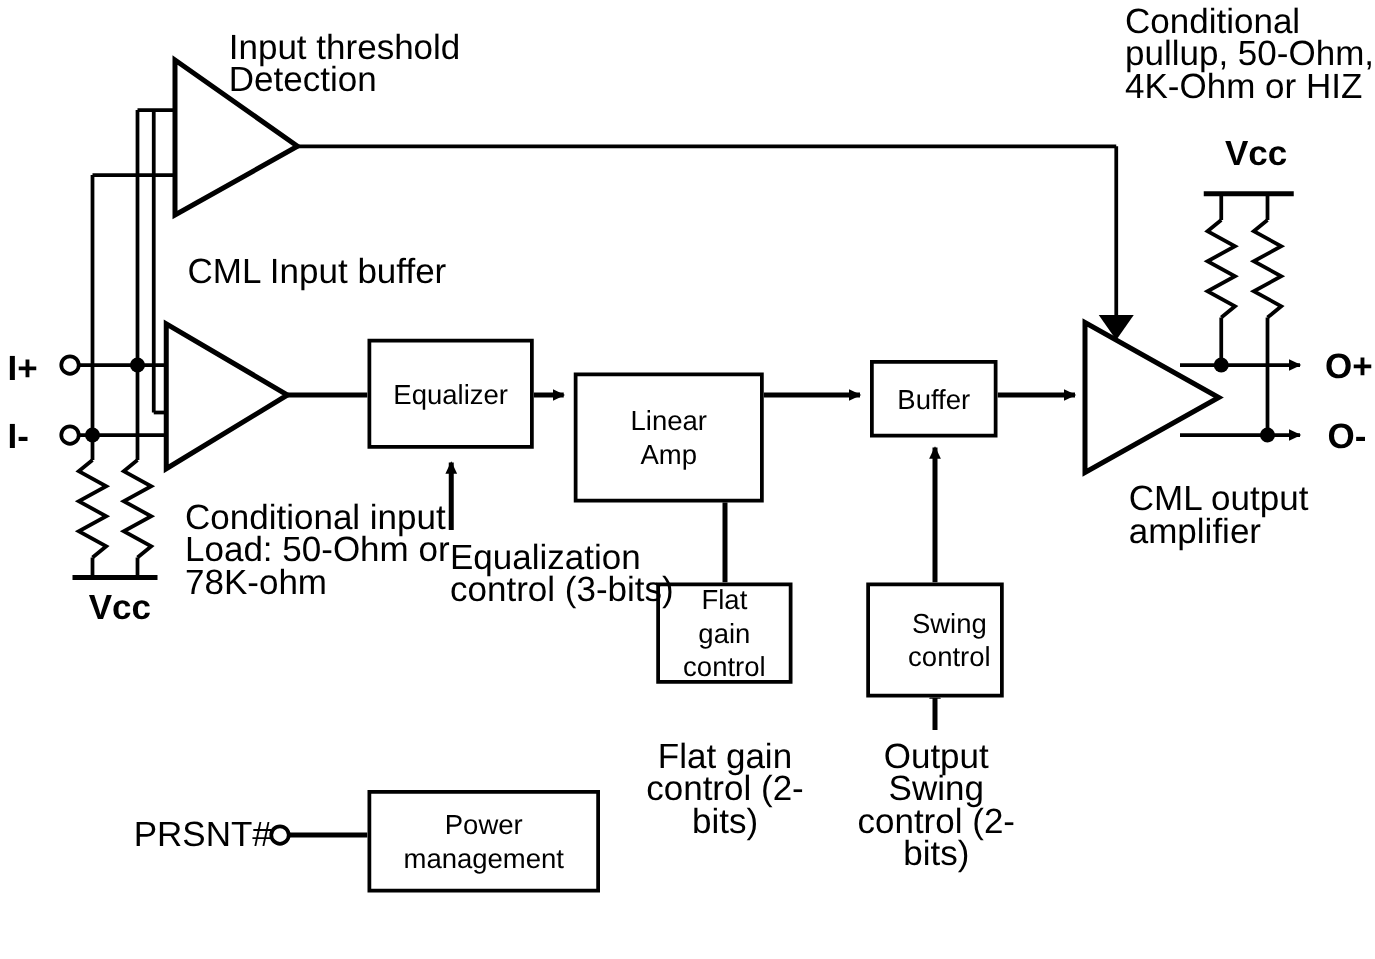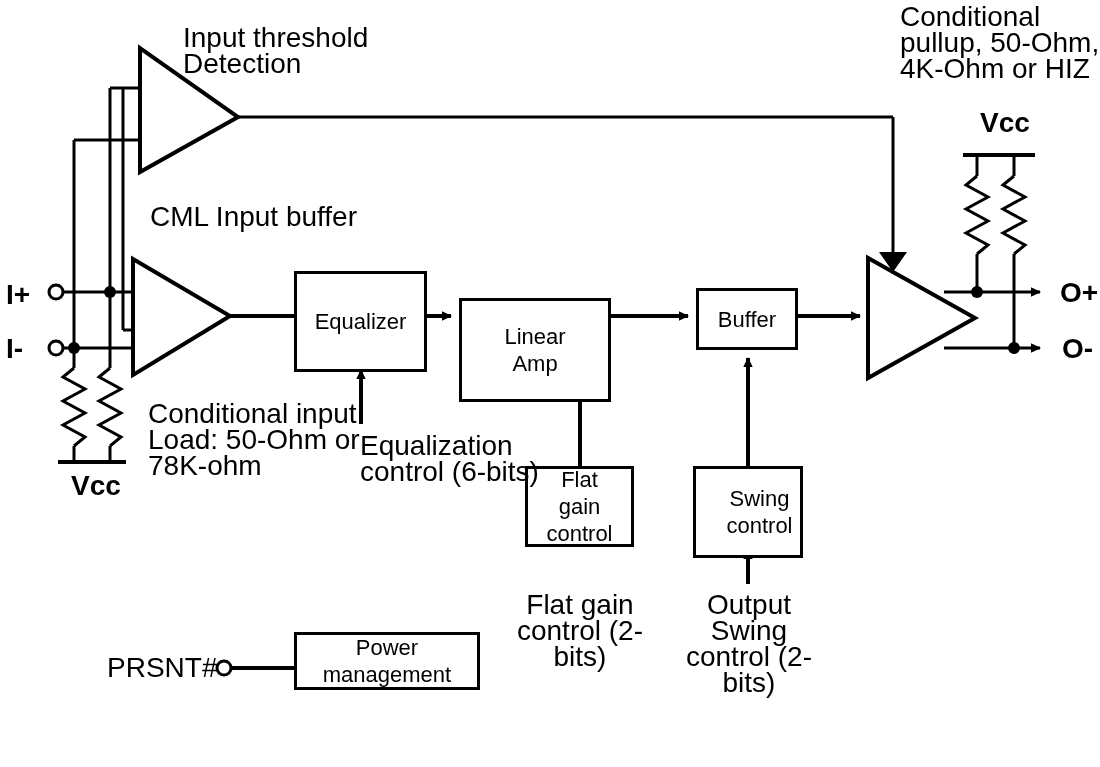--- a/index.html
+++ b/index.html
@@ -114,48 +114,50 @@
 
     <line x1="944" y1="292" x2="1040" y2="292" stroke="#000" stroke-width="3" marker-end="url(#arrow)"></line>
     <line x1="944" y1="348" x2="1040" y2="348" stroke="#000" stroke-width="3" marker-end="url(#arrow)"></line>
     <circle cx="977" cy="292" r="6" fill="#000"></circle>
     <circle cx="1014" cy="348" r="6" fill="#000"></circle>
 
     <circle cx="224" cy="668" r="7" fill="#fff" stroke="#000" stroke-width="3"></circle>
     <line x1="231" y1="668" x2="294" y2="668" stroke="#000" stroke-width="4"></line>
   </svg>
 
-  <div class="box" style="left:294px; top:271px; width:133px; height:101px;">Equalizer</div>
+  <div class="box" style="left:294px; top:271px; width:133px; height:88px;">Equalizer</div>
   <div class="box" style="left:459px; top:258px; width:152px; height:104px;margin-top:40px;">Linear
 Amp</div>
   <div class="box" style="left:696px; top:288px; width:102px; height:62px;">Buffer</div>
   <div class="box" style="left:525px; top:466px; width:109px; height:81px;">Flat
 gain
 control</div>
   <div class="box" style="left:693px; top:466px; width:110px; height:92px;padding-left:23px;">Swing
 control</div>
-  <div class="box" style="left:294px; top:632px; width:186px; height:58px;">Power
+  <div class="box" style="left:294px; top:632px; width:186px; height:82px;">Power
 management</div>
 
   <div class="lbl" style="left:183px; top:25px;">Input threshold
 Detection</div>
   <div class="lbl" style="left:900px; top:4px;">Conditional
 pullup, 50-Ohm,
 4K-Ohm or HIZ</div>
   <div class="lbl" style="left:150px; top:204px;">CML Input buffer</div>
   <div class="lbl bold" style="left:980px; top:110px;">Vcc</div>
   <div class="lbl bold" style="left:6px; top:282px;">I+</div>
   <div class="lbl bold" style="left:6px; top:336px;">I-</div>
   <div class="lbl bold" style="left:1060px; top:280px;">O+</div>
   <div class="lbl bold" style="left:1062px; top:336px;">O-</div>
+  <div class="lbl" style="left:903px; top:386px;">CML output
+amplifier</div>
   <div class="lbl" style="left:148px; top:401px;">Conditional input
 Load: 50-Ohm or
 78K-ohm</div>
   <div class="lbl bold" style="left:71px; top:473px;">Vcc</div>
   <div class="lbl" style="left:360px; top:433px;">Equalization
-control (6-bits)</div>
+control (3-bits)</div>
   <div class="lbl center" style="left:500px; top:592px; width:160px;">Flat gain
 control (2-bits)</div>
   <div class="lbl center" style="left:668px; top:592px; width:162px;">Output Swing
 control (2-bits)</div>
   <div class="lbl" style="left:107px; top:655px;">PRSNT#</div>
 
 </div>
 
 </body></html>

